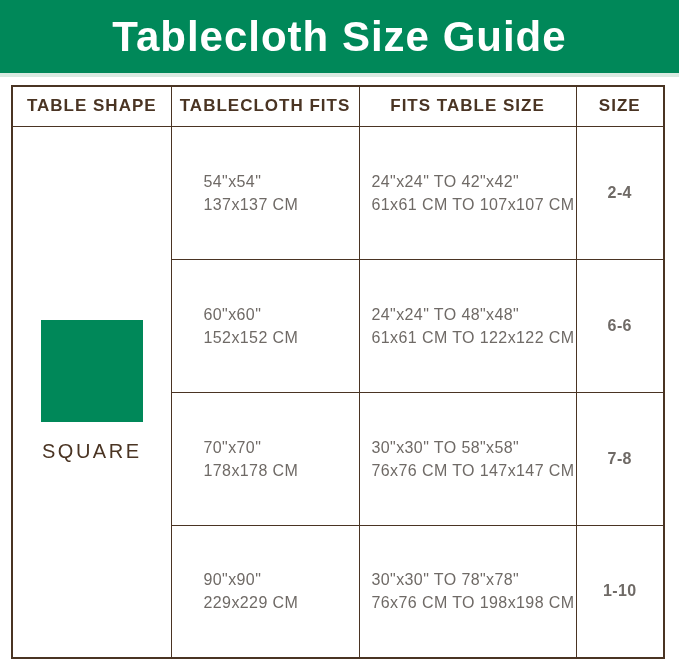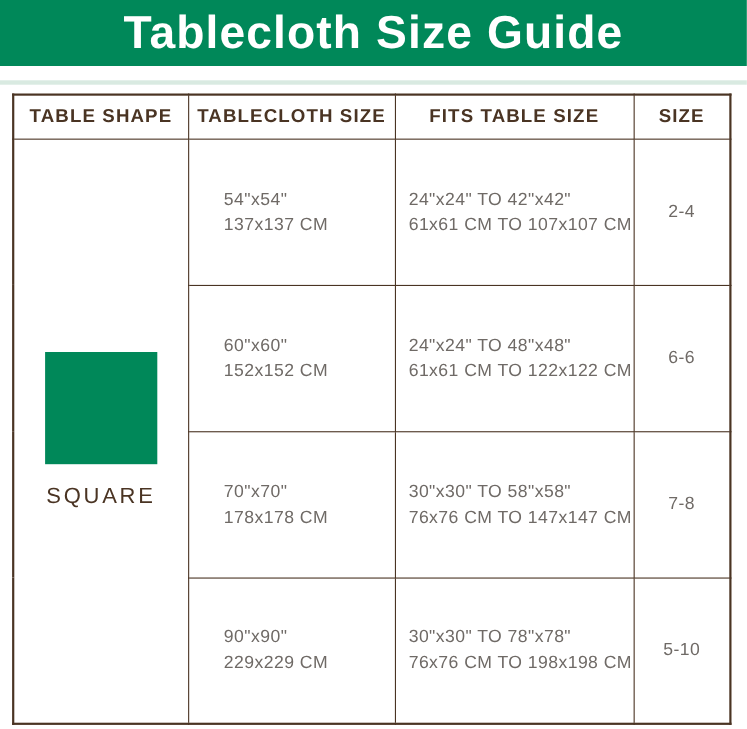--- a/index.html
+++ b/index.html
@@ -2,21 +2,21 @@
 <html style="--banner-green: #008859; --banner-edge: #d9eae1; --square-green: #008859; --border-brown: #4a3423; --header-text: #4a3423; --body-text: #6f6a66;"><head>
 <meta charset="utf-8">
 <style>
   * { margin: 0; padding: 0; box-sizing: border-box; }
   html, body { width: 679px; height: 663px; background: #ffffff; overflow: hidden; }
   body { font-family: "Liberation Sans", sans-serif; }
 
   .page { position: relative; width: 679px; height: 663px; background: #ffffff; }
 
   .banner {
-    position: absolute; left: 0; top: 0; width: 679px; height: 60px;
+    position: absolute; left: 0; top: 0; width: 679px; height: 73px;
     background: var(--banner-green, #008859);
     display: flex; align-items: center; justify-content: center;
   }
   .banner h1 {
     color: #ffffff; font-size: 42px; font-weight: 800; letter-spacing: 1px;
     font-family: "Liberation Sans", sans-serif; white-space: nowrap;
   }
   .banner-edge {
     position: absolute; left: 0; top: 73px; width: 679px; height: 4px;
     background: var(--banner-edge, #d9eae1);
@@ -48,21 +48,21 @@
   td.cell-size, td.cell-fits {
     color: var(--body-text, #6f6a66);
     font-size: 16px; line-height: 23px; letter-spacing: 0.4px;
     text-align: left; white-space: nowrap;
   }
   td.cell-size { padding-left: 32px; }
   td.cell-fits { padding-left: 12px; }
 
   td.cell-seats {
     color: var(--body-text, #6f6a66);
-    font-size: 16px; letter-spacing: 0.4px; text-align: center;
+    font-size: 16px; letter-spacing: 0.4px; text-align: center; font-weight: bold;
   }
 
   td.cell-shape { text-align: center; }
   .swatch {
     width: 102px; height: 102px; margin: 0 auto;
     background: var(--square-green, #008859);
   }
   .shape-label {
     margin-top: 18px;
     color: var(--header-text, #4a3423);
@@ -82,21 +82,21 @@
   <table class="size-table">
     <colgroup>
       <col class="c-shape">
         <col class="c-size">
         <col class="c-fits">
         <col class="c-seats">
     </colgroup>
     <thead>
       <tr>
         <th>TABLE SHAPE</th>
-        <th>TABLECLOTH SIZE</th>
+        <th>TABLECLOTH FITS</th>
         <th>FITS TABLE SIZE</th>
         <th>SIZE</th>
       </tr>
     </thead>
     <tbody>
       <tr>
         <td class="cell-shape" rowspan="4">
           <div class="swatch"></div>
           <div class="shape-label">SQUARE</div>
         </td>
@@ -134,18 +134,18 @@
       </tr>
       <tr>
         <td class="cell-size">
           <div>90"x90"</div>
           <div>229x229 CM</div>
         </td>
         <td class="cell-fits">
           <div>30"x30" TO 78"x78"</div>
           <div>76x76 CM TO 198x198 CM</div>
         </td>
-        <td class="cell-seats">5-10</td>
+        <td class="cell-seats">1-10</td>
       </tr>
     </tbody>
   </table>
 
 </div>
 
 </body></html>

